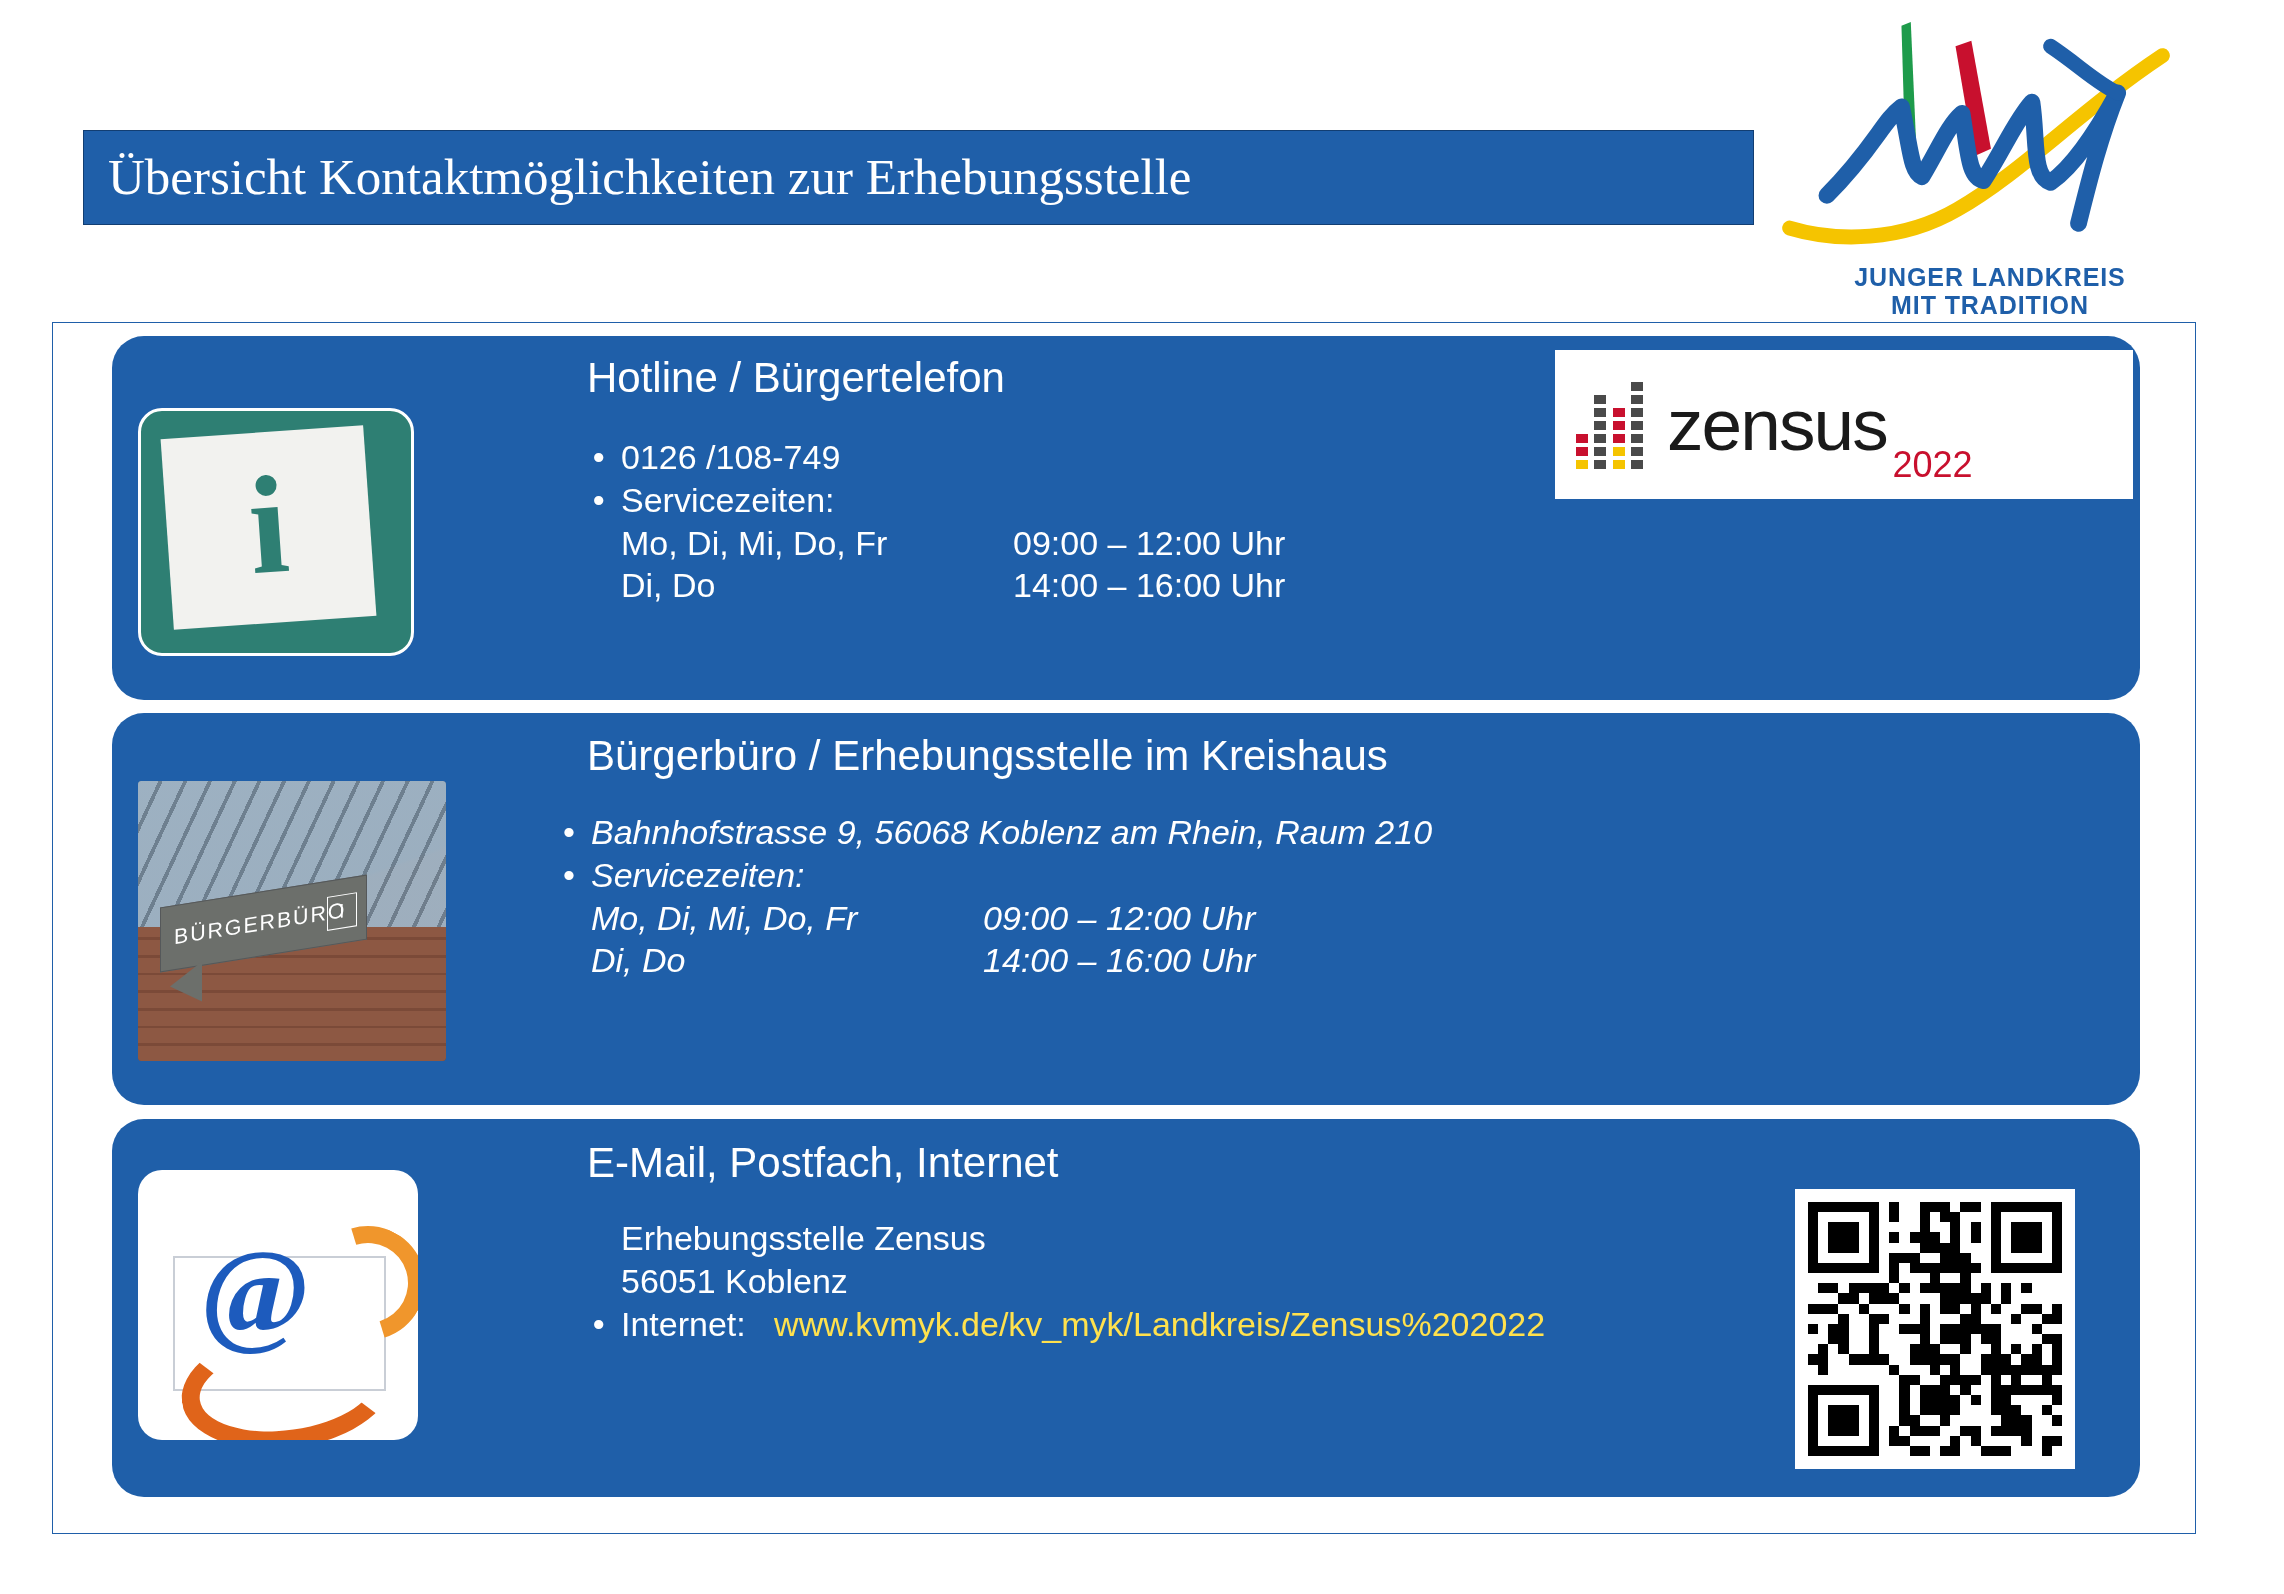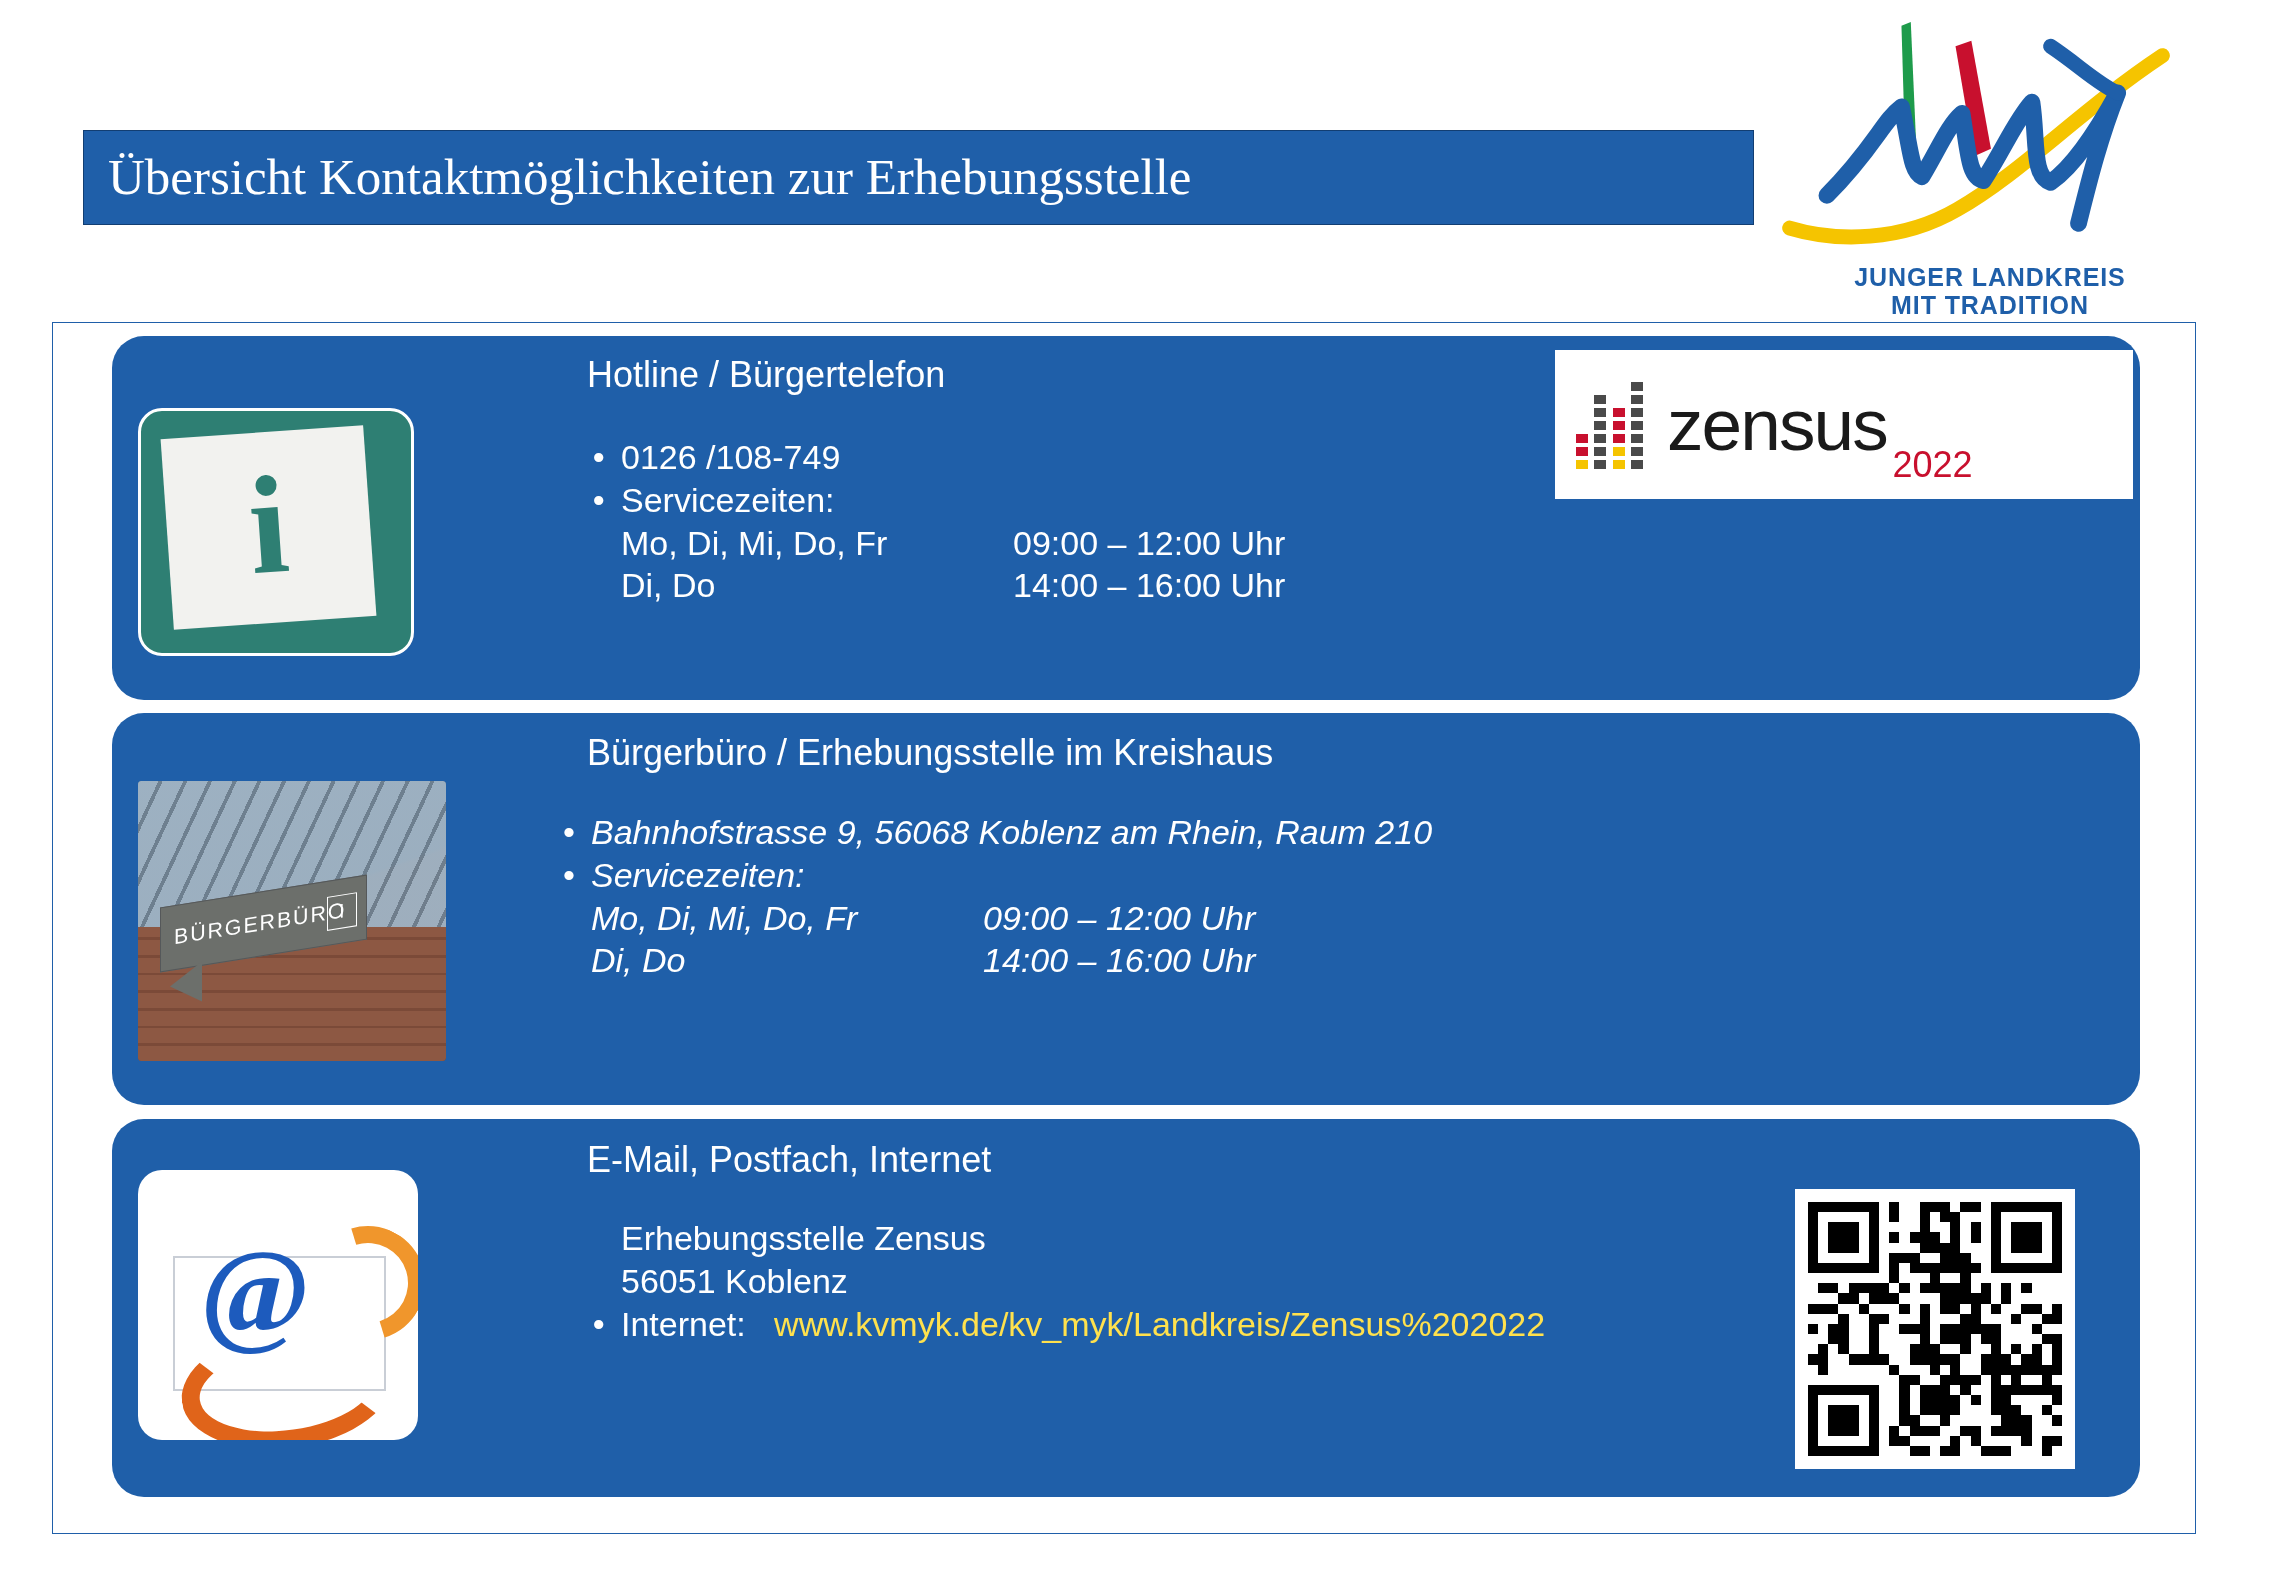--- a/index.html
+++ b/index.html
@@ -80,21 +80,21 @@
     border-radius: 32px;
     box-sizing: border-box;
   }
   #panel-hotline { top: 336px;  height: 364px; }
   #panel-office  { top: 713px;  height: 392px; }
   #panel-email   { top: 1119px; height: 378px; }
 
   .panel-heading {
     position: absolute;
     color: #ffffff;
-    font-size: 36px;
+    font-size: 42px;
     white-space: nowrap;
   }
   .panel-body {
     position: absolute;
     color: #ffffff;
     font-size: 34px;
     line-height: 1.26;
   }
   .bullet-line {
     position: relative;

